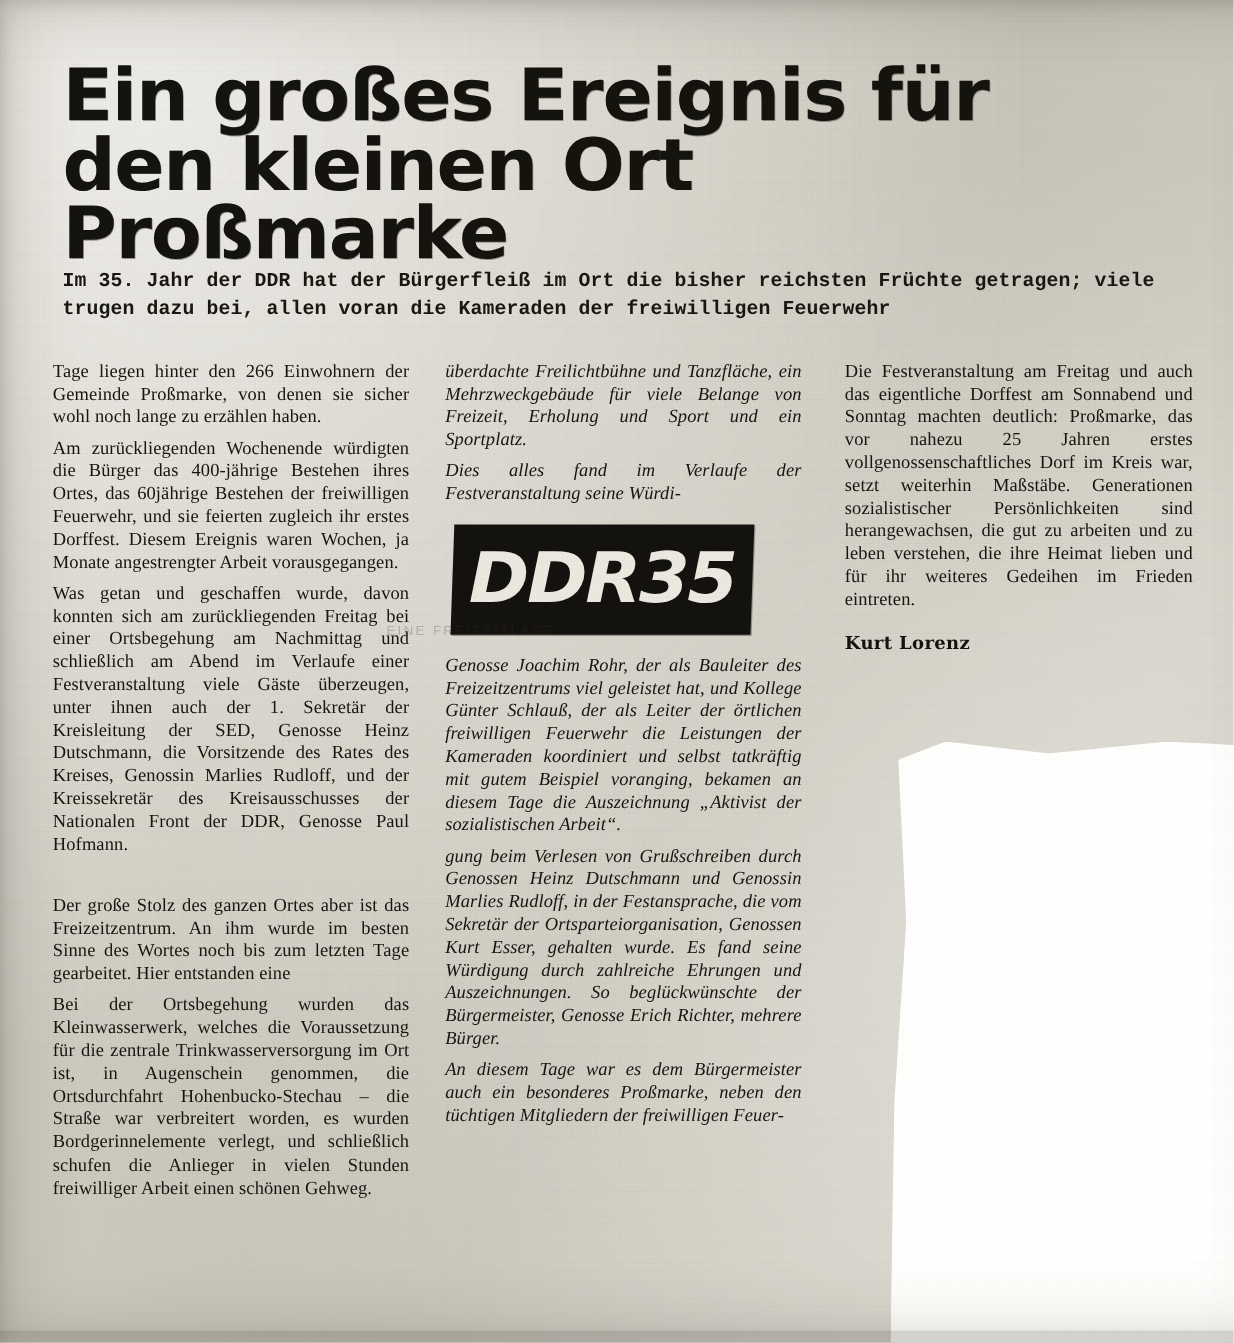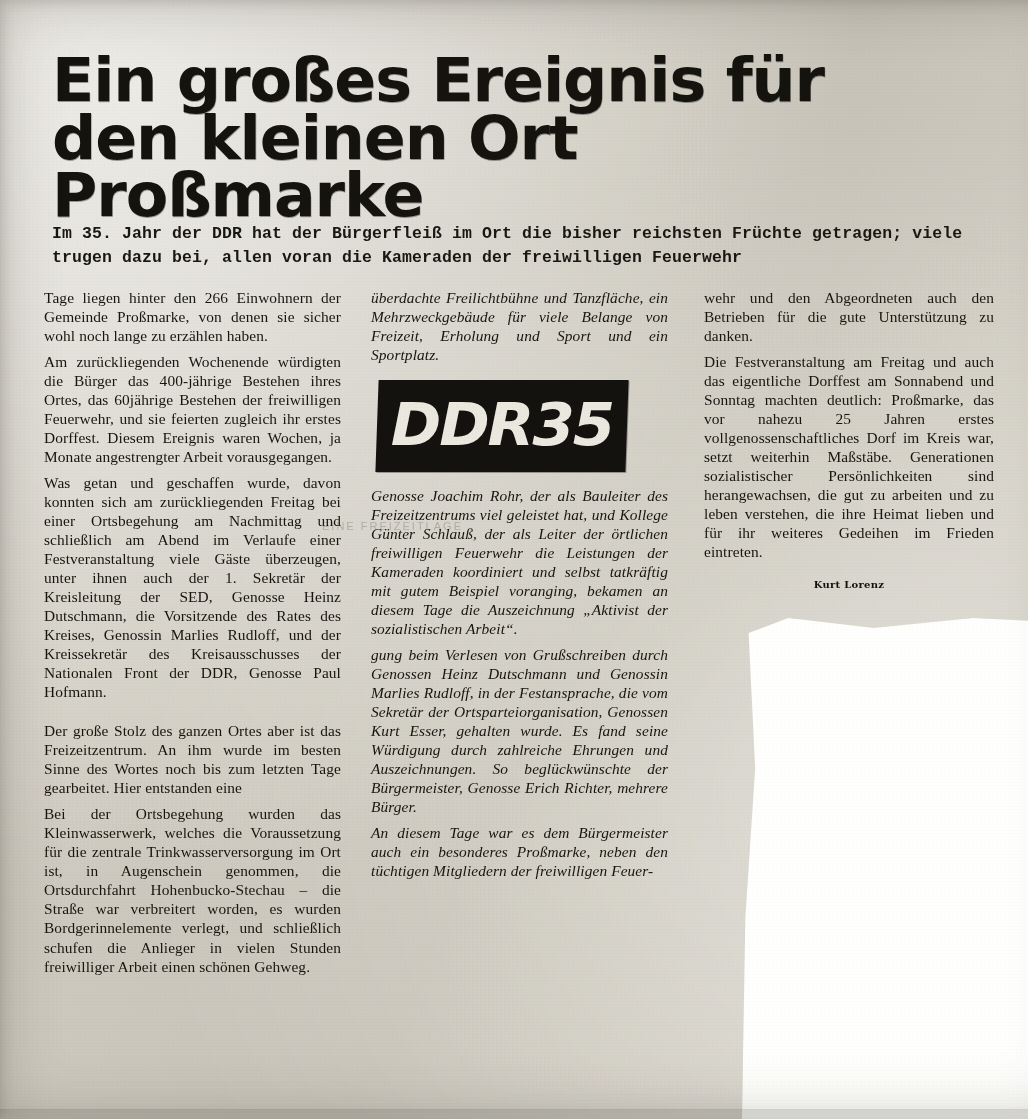--- a/index.html
+++ b/index.html
@@ -100,21 +100,21 @@
     position: absolute;
     top: 0;
     font-size: 15.4px;
     line-height: 1.235;
     color: #191710;
     text-align: justify;
     font-family: "Liberation Serif", serif;
     letter-spacing: 0.1px;
   }
   .col p {
-    margin: 4px 0 0 0;
+    margin: 16px 0 0 0;
     text-align: justify;
     text-justify: inter-word;
     hyphens: manual;
   }
   .col p + p { margin-top: 7px; }
   .col1 { left: 0px;   width: 297px; }
   .col2 { left: 327px; width: 297px; font-style: italic; }
   .col3 { left: 660px; width: 290px; }
 
   .gap { height: 16px; }
@@ -135,24 +135,24 @@
     transform: skewX(-2deg);
     box-shadow: 1px 1px 0 rgba(0,0,0,0.3);
   }
   .ddr-logo span {
     display: inline-block;
     transform: skewX(2deg) scaleX(1.05);
     text-shadow: none;
   }
   .byline {
     margin-top: 18px;
-    text-align: center;
+    text-align: left;
     font-family: "DejaVu Serif", serif;
     font-weight: bold;
-    font-size: 10px;
+    font-size: 15px;
     color: #161410;
     letter-spacing: 0.3px;
   }
   .faint-text {
     position: absolute;
     left: 322px;
     top: 520px;
     width: 300px;
     font-family: "Liberation Sans", sans-serif;
     font-size: 11px;
@@ -176,32 +176,32 @@
       <p>Tage liegen hinter den 266 Einwohnern der Gemeinde Proßmarke, von denen sie sicher wohl noch lange zu erzählen haben.</p>
       <p>Am zurückliegenden Wochenende würdigten die Bürger das 400-jährige Bestehen ihres Ortes, das 60jährige Bestehen der freiwilligen Feuerwehr, und sie feierten zugleich ihr erstes Dorffest. Diesem Ereignis waren Wochen, ja Monate angestrengter Arbeit vorausgegangen.</p>
       <p>Was getan und geschaffen wurde, davon konnten sich am zurückliegenden Freitag bei einer Ortsbegehung am Nachmittag und schließlich am Abend im Verlaufe einer Festveranstaltung viele Gäste überzeugen, unter ihnen auch der 1. Sekretär der Kreisleitung der SED, Genosse Heinz Dutschmann, die Vorsitzende des Rates des Kreises, Genossin Marlies Rudloff, und der Kreissekretär des Kreisausschusses der Nationalen Front der DDR, Genosse Paul Hofmann.</p>
       <div class="gap"></div>
       <p>Der große Stolz des ganzen Ortes aber ist das Freizeitzentrum. An ihm wurde im besten Sinne des Wortes noch bis zum letzten Tage gearbeitet. Hier entstanden eine</p>
       <p>Bei der Ortsbegehung wurden das Kleinwasserwerk, welches die Voraussetzung für die zentrale Trinkwasserversorgung im Ort ist, in Augenschein genommen, die Ortsdurchfahrt Hohenbucko-Stechau – die Straße war verbreitert worden, es wurden Bordgerinnelemente verlegt, und schließlich schufen die Anlieger in vielen Stunden freiwilliger Arbeit einen schönen Gehweg.</p>
     </div>
 
     <div class="col col2">
       <p>überdachte Freilichtbühne und Tanzfläche, ein Mehrzweckgebäude für viele Belange von Freizeit, Erholung und Sport und ein Sportplatz.</p>
+      <p>Dies alles fand im Verlaufe der Festveranstaltung seine Würdi-</p>
 
       <div class="ddr-logo">
         <span>DDR35</span>
       </div>
 
       <p>Genosse Joachim Rohr, der als Bauleiter des Freizeitzentrums viel geleistet hat, und Kollege Günter Schlauß, der als Leiter der örtlichen freiwilligen Feuerwehr die Leistungen der Kameraden koordiniert und selbst tatkräftig mit gutem Beispiel voranging, bekamen an diesem Tage die Auszeichnung „Aktivist der sozialistischen Arbeit“.</p>
       <p>gung beim Verlesen von Grußschreiben durch Genossen Heinz Dutschmann und Genossin Marlies Rudloff, in der Festansprache, die vom Sekretär der Ortsparteiorganisation, Genossen Kurt Esser, gehalten wurde. Es fand seine Würdigung durch zahlreiche Ehrungen und Auszeichnungen. So beglückwünschte der Bürgermeister, Genosse Erich Richter, mehrere Bürger.</p>
       <p>An diesem Tage war es dem Bürgermeister auch ein besonderes Proßmarke, neben den tüchtigen Mitgliedern der freiwilligen Feuer-</p>
     </div>
 
     <div class="col col3">
-      <p>wehr und den Abgeordneten auch den Betrieben für die gute Unterstützung zu danken.</p>
       <p>Die Festveranstaltung am Freitag und auch das eigentliche Dorffest am Sonnabend und Sonntag machten deutlich: Proßmarke, das vor nahezu 25 Jahren erstes vollgenossenschaftliches Dorf im Kreis war, setzt weiterhin Maßstäbe. Generationen sozialistischer Persönlichkeiten sind herangewachsen, die gut zu arbeiten und zu leben verstehen, die ihre Heimat lieben und für ihr weiteres Gedeihen im Frieden eintreten.</p>
       <div class="byline">Kurt Lorenz</div>
     </div>
 
   </div>
 
   <div class="faint-text">EINE FREIZEITLAGE</div>
 
   <div class="grain"></div>
   <div class="edge-shadow"></div>

